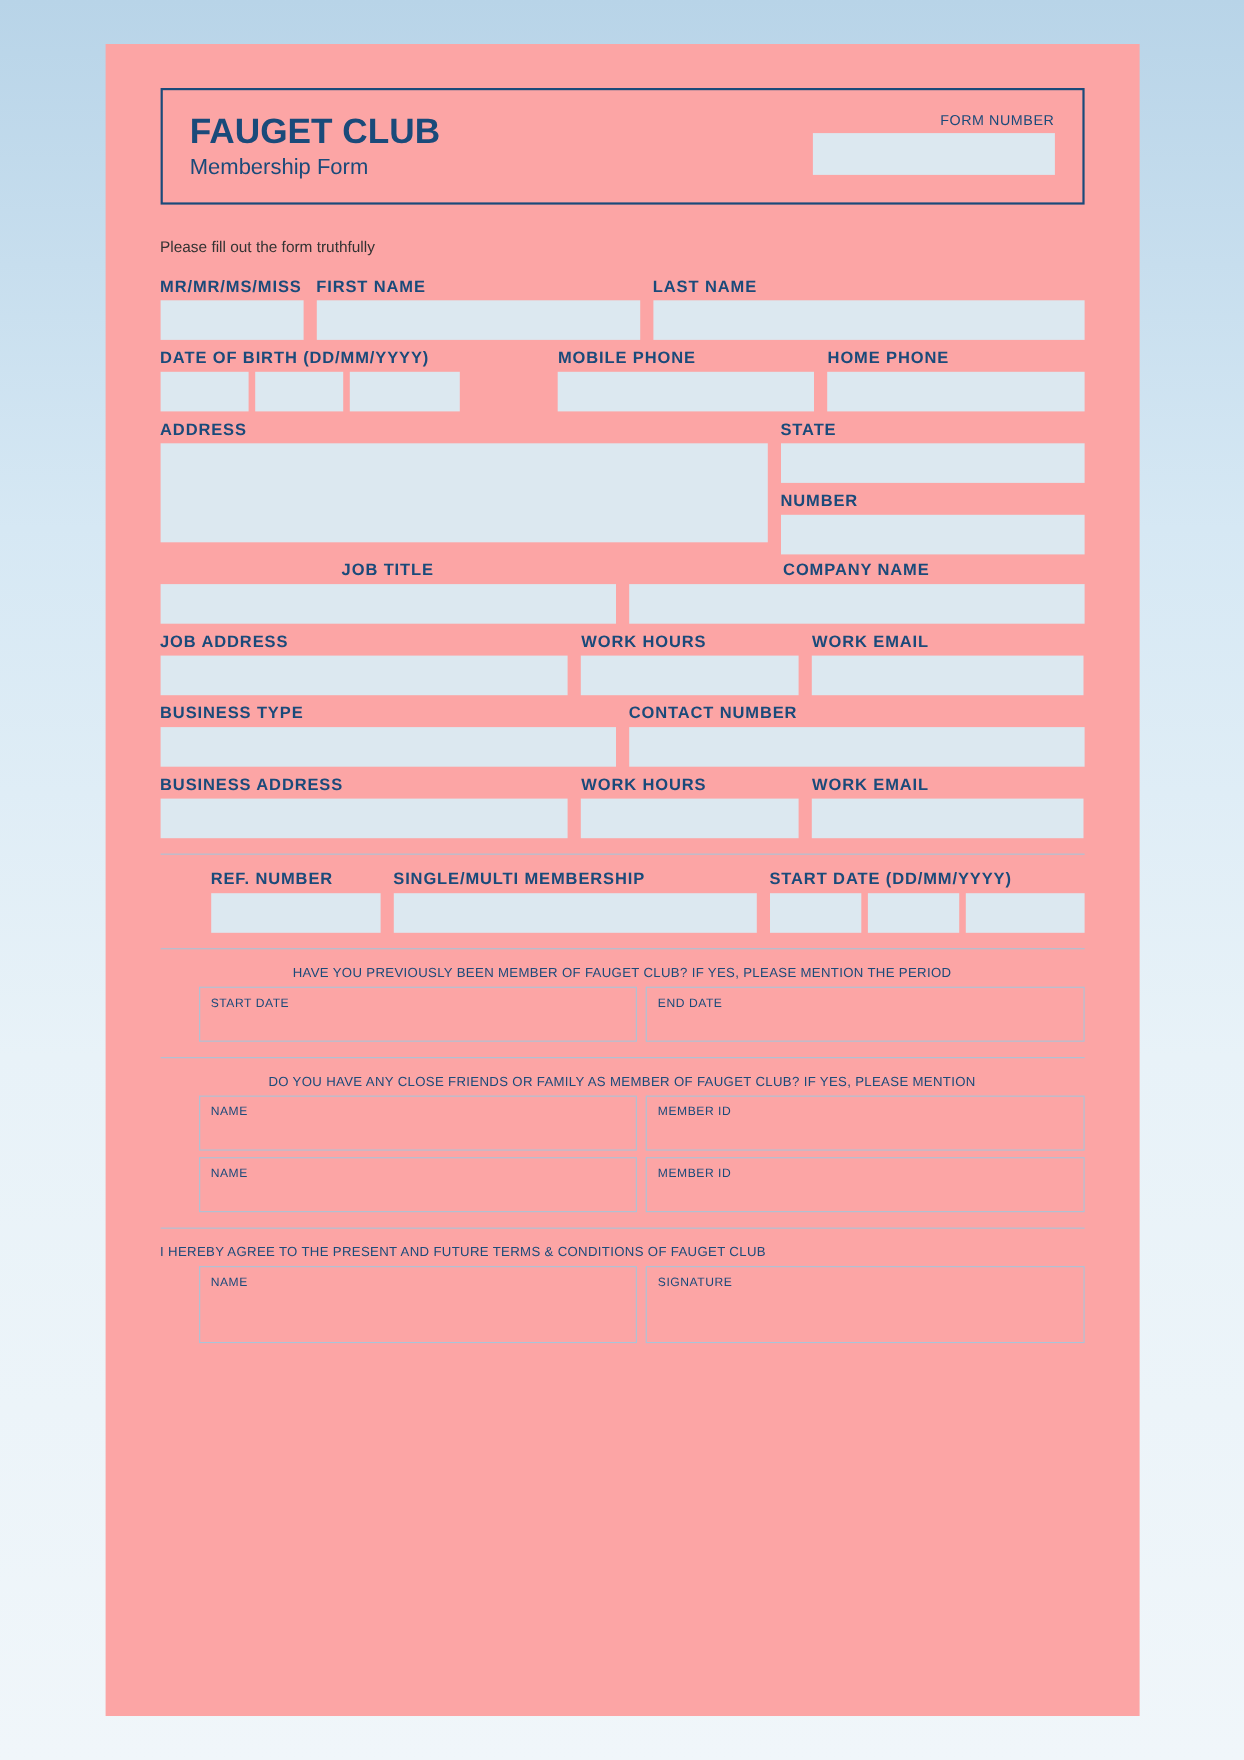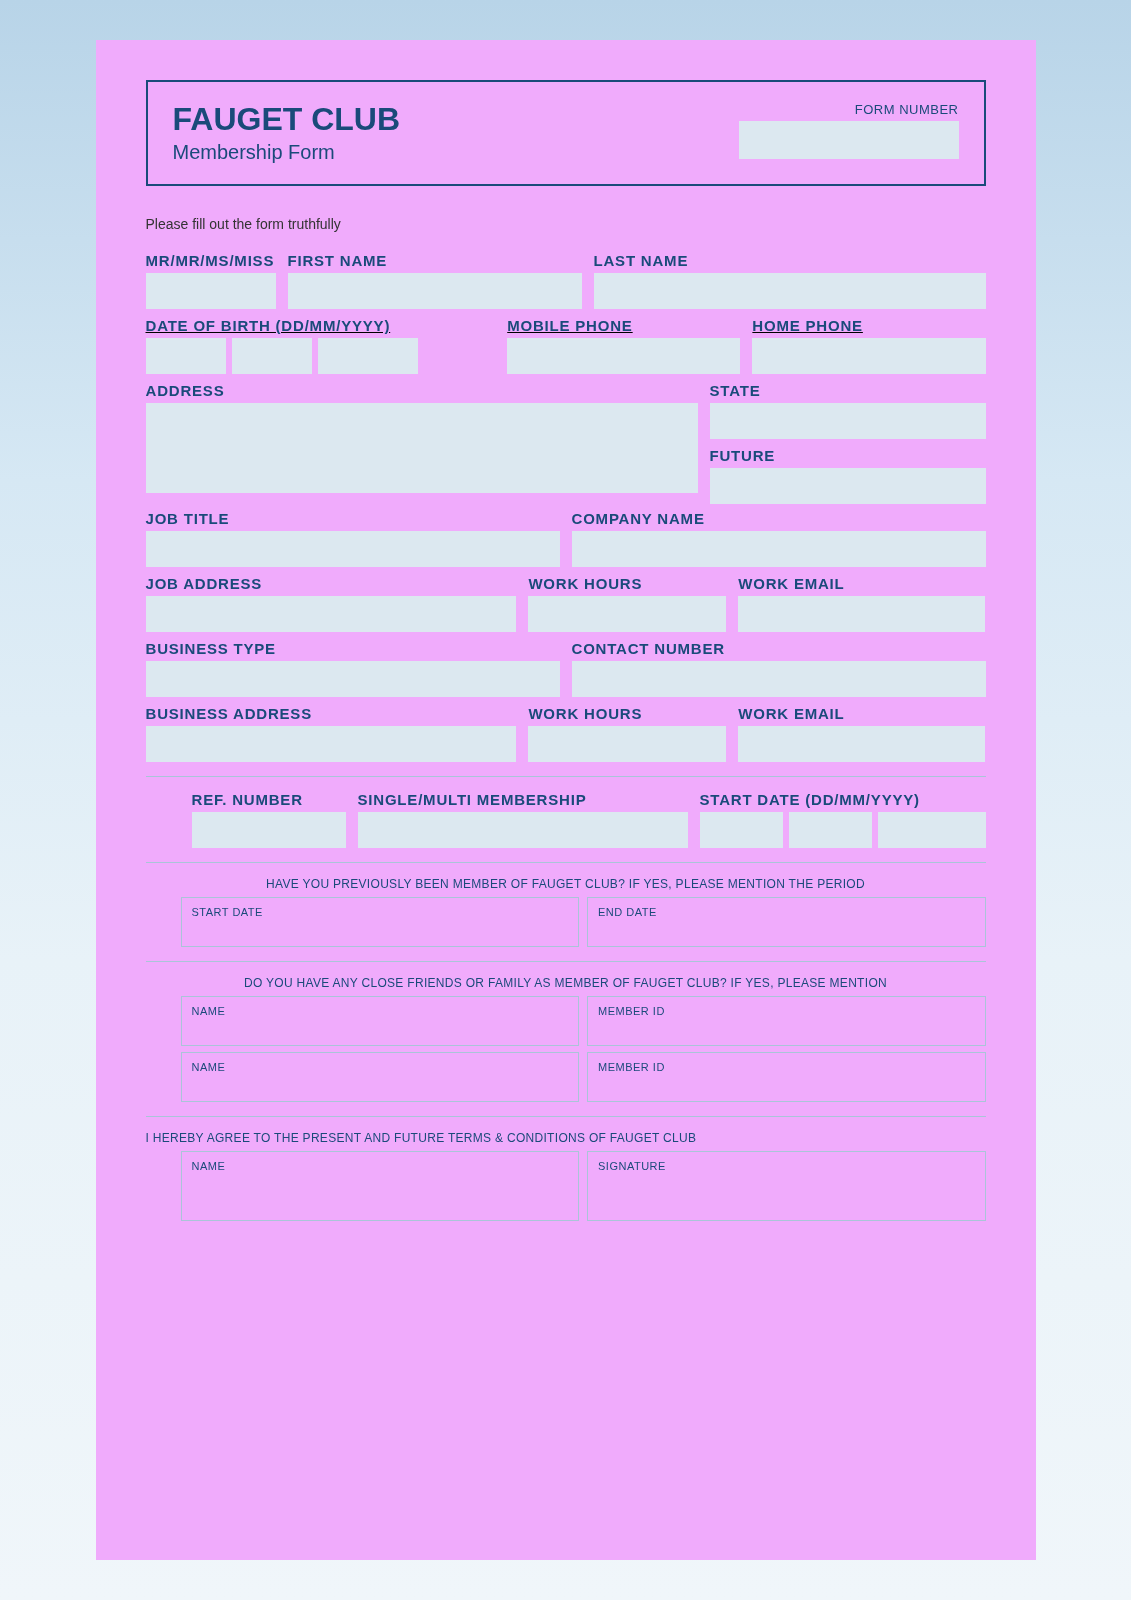--- a/index.html
+++ b/index.html
@@ -7,21 +7,21 @@
       width: 1131px;
       min-height: 1600px;
       background: linear-gradient(to bottom, #b8d4e8 0%, #d6e8f4 30%, #e8f2f8 60%, #f0f6fa 100%);
       font-family: Arial, sans-serif;
       display: flex;
       justify-content: center;
       align-items: flex-start;
       padding: 40px 30px;
     }
     .page {
-      background: #f0abfc;
+      background: #fca5a5;
       width: 940px;
       min-height: 1520px;
       padding: 40px 50px 50px 50px;
       position: relative;
     }
     
     .header {
       display: flex;
       justify-content: space-between;
       align-items: flex-start;
@@ -149,21 +149,21 @@
     <div style="flex: 1.5;">
       <div class="field-label">FIRST NAME</div>
       <div class="field-box"></div>
     </div>
     <div style="flex: 2;">
       <div class="field-label">LAST NAME</div>
       <div class="field-box"></div>
     </div>
   </div>
 
-  <div class="row" style="margin-top:8px; align-items: flex-end; text-decoration: underline;">
+  <div class="row" style="margin-top:8px; align-items: flex-end;">
     <div style="flex: 1.8;">
       <div class="field-label">DATE OF BIRTH (DD/MM/YYYY)</div>
       <div style="display:flex; gap:6px;">
         <div class="field-box" style="flex:0 0 80px;"></div>
         <div class="field-box" style="flex:0 0 80px;"></div>
         <div class="field-box" style="flex:0 0 100px;"></div>
       </div>
     </div>
     <div style="flex:1.2;">
       <div class="field-label">MOBILE PHONE</div>
@@ -179,27 +179,27 @@
     <div style="flex:2;">
       <div class="field-label">ADDRESS</div>
       <div class="field-box" style="height:90px;"></div>
     </div>
     <div style="flex:1;">
       <div>
         <div class="field-label">STATE</div>
         <div class="field-box"></div>
       </div>
       <div style="margin-top:8px;">
-        <div class="field-label">FUTURE</div>
+        <div class="field-label">NUMBER</div>
         <div class="field-box"></div>
       </div>
     </div>
   </div>
 
-  <div class="row" style="margin-top:0;">
+  <div class="row" style="margin-top:0;text-align:center;">
     <div style="flex:1;">
       <div class="field-label">JOB TITLE</div>
       <div class="field-box"></div>
     </div>
     <div style="flex:1;">
       <div class="field-label">COMPANY NAME</div>
       <div class="field-box"></div>
     </div>
   </div>
 

